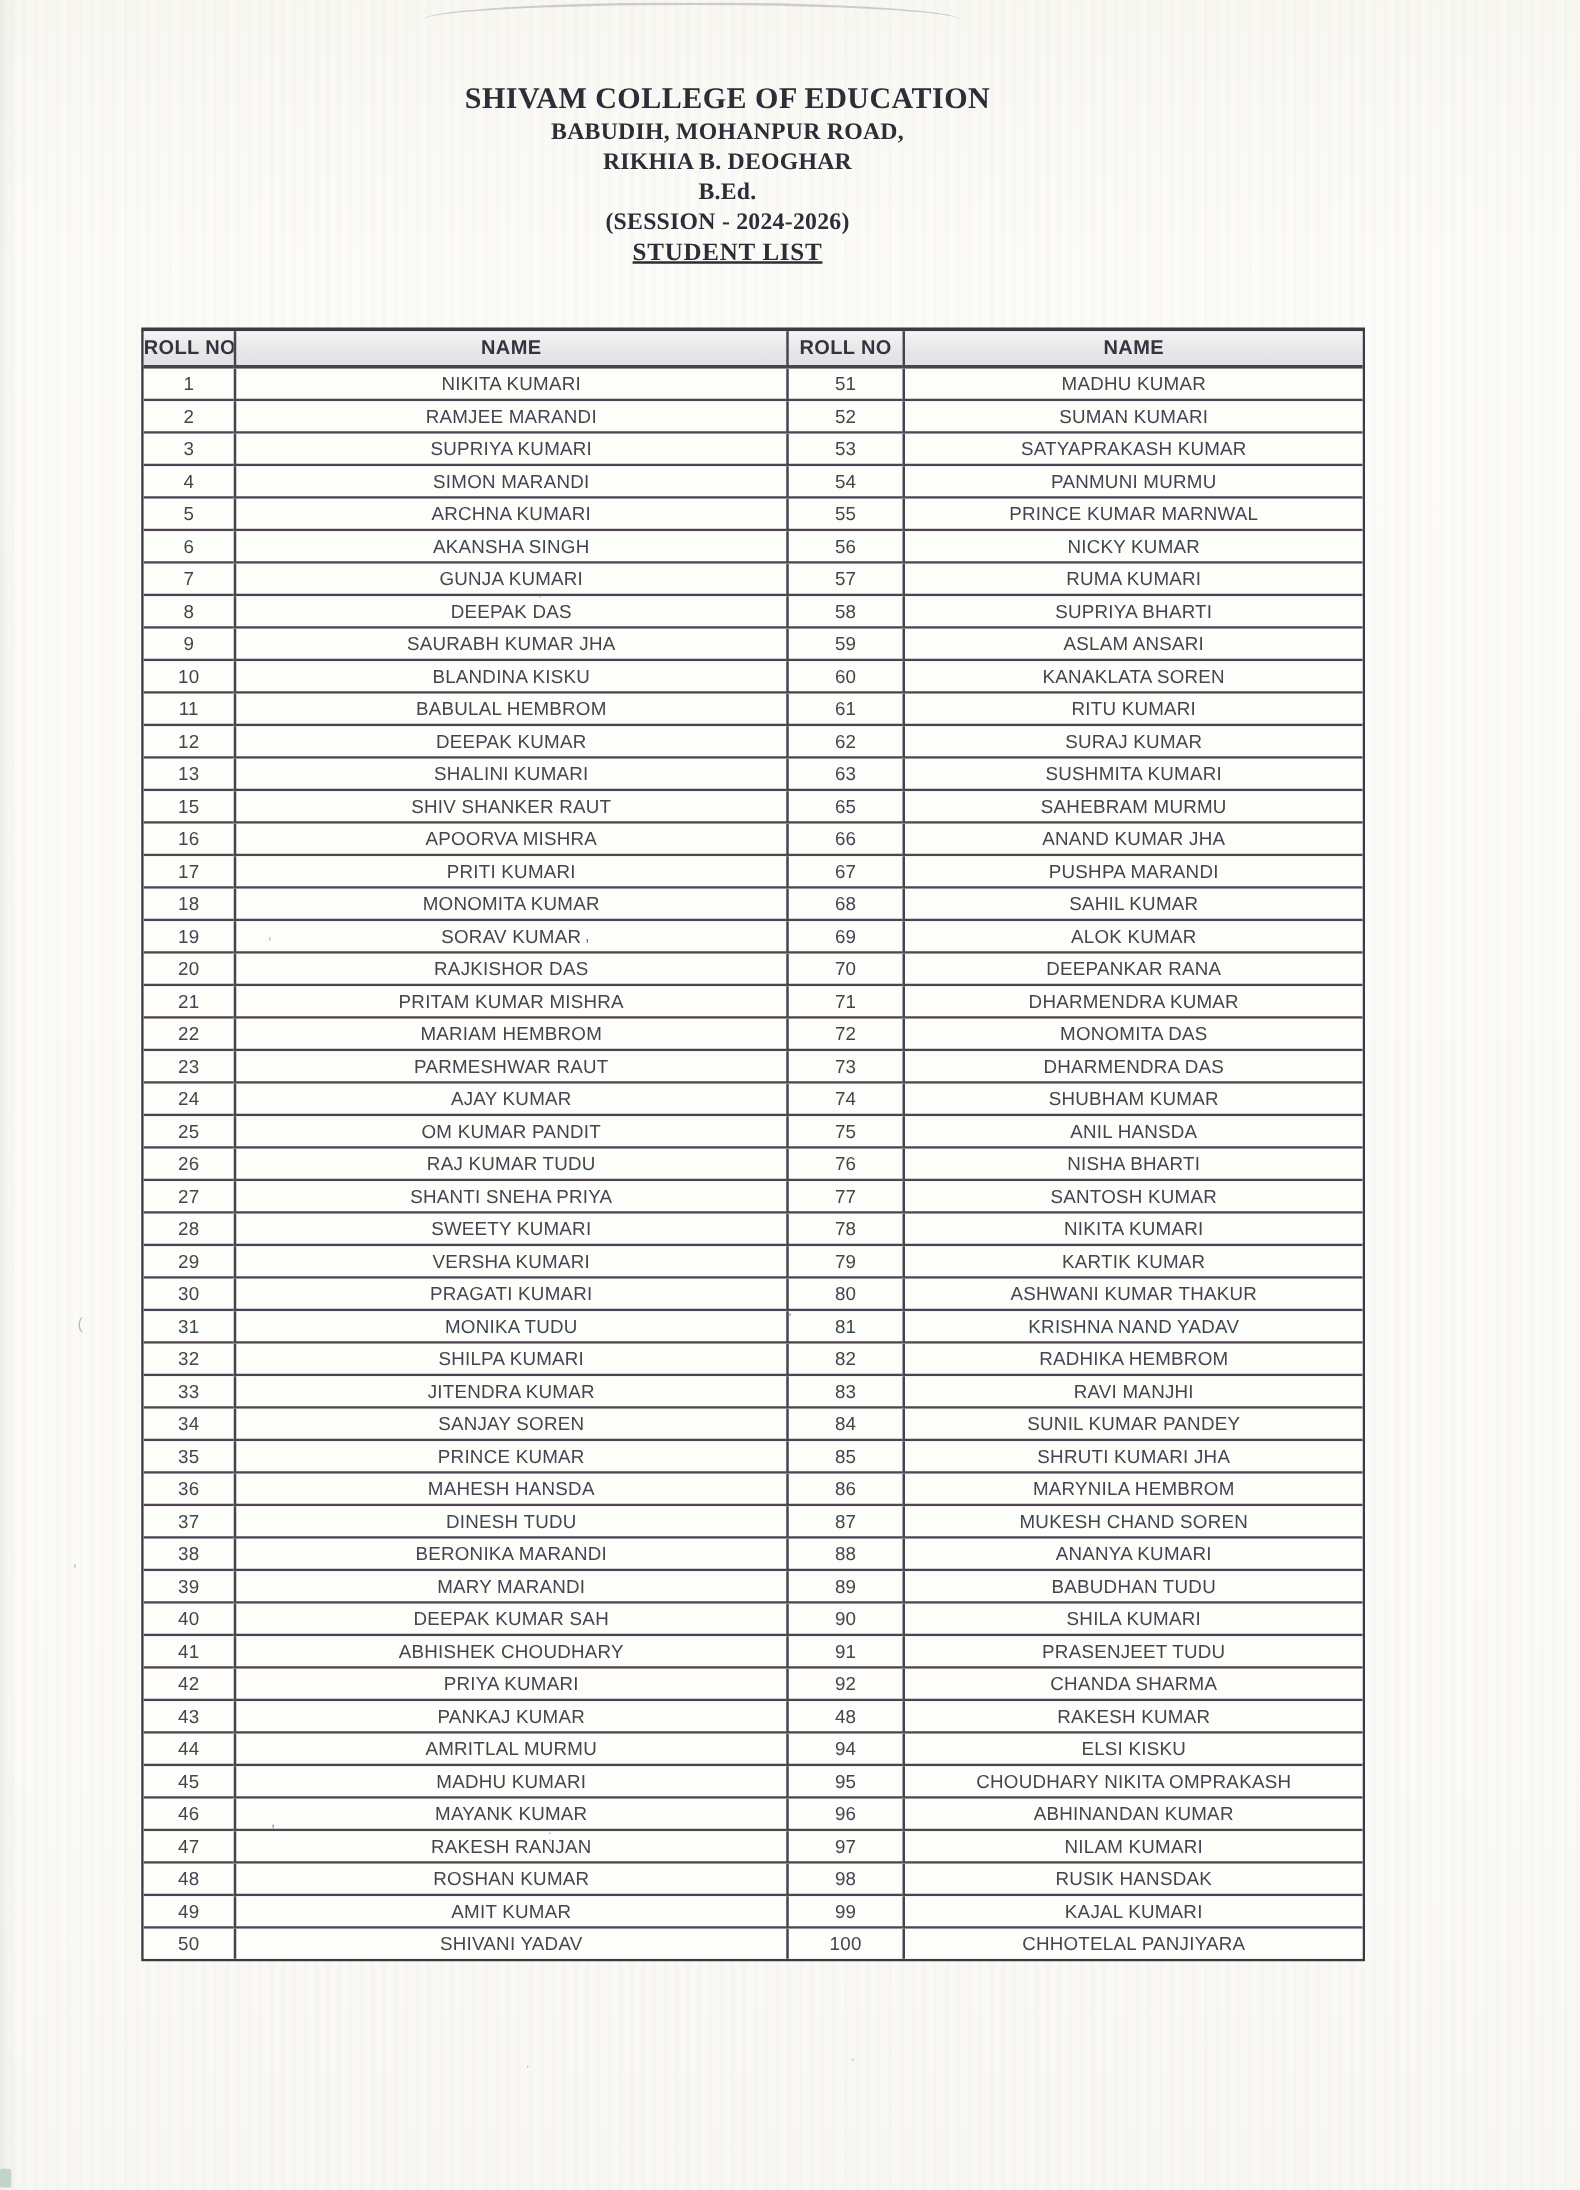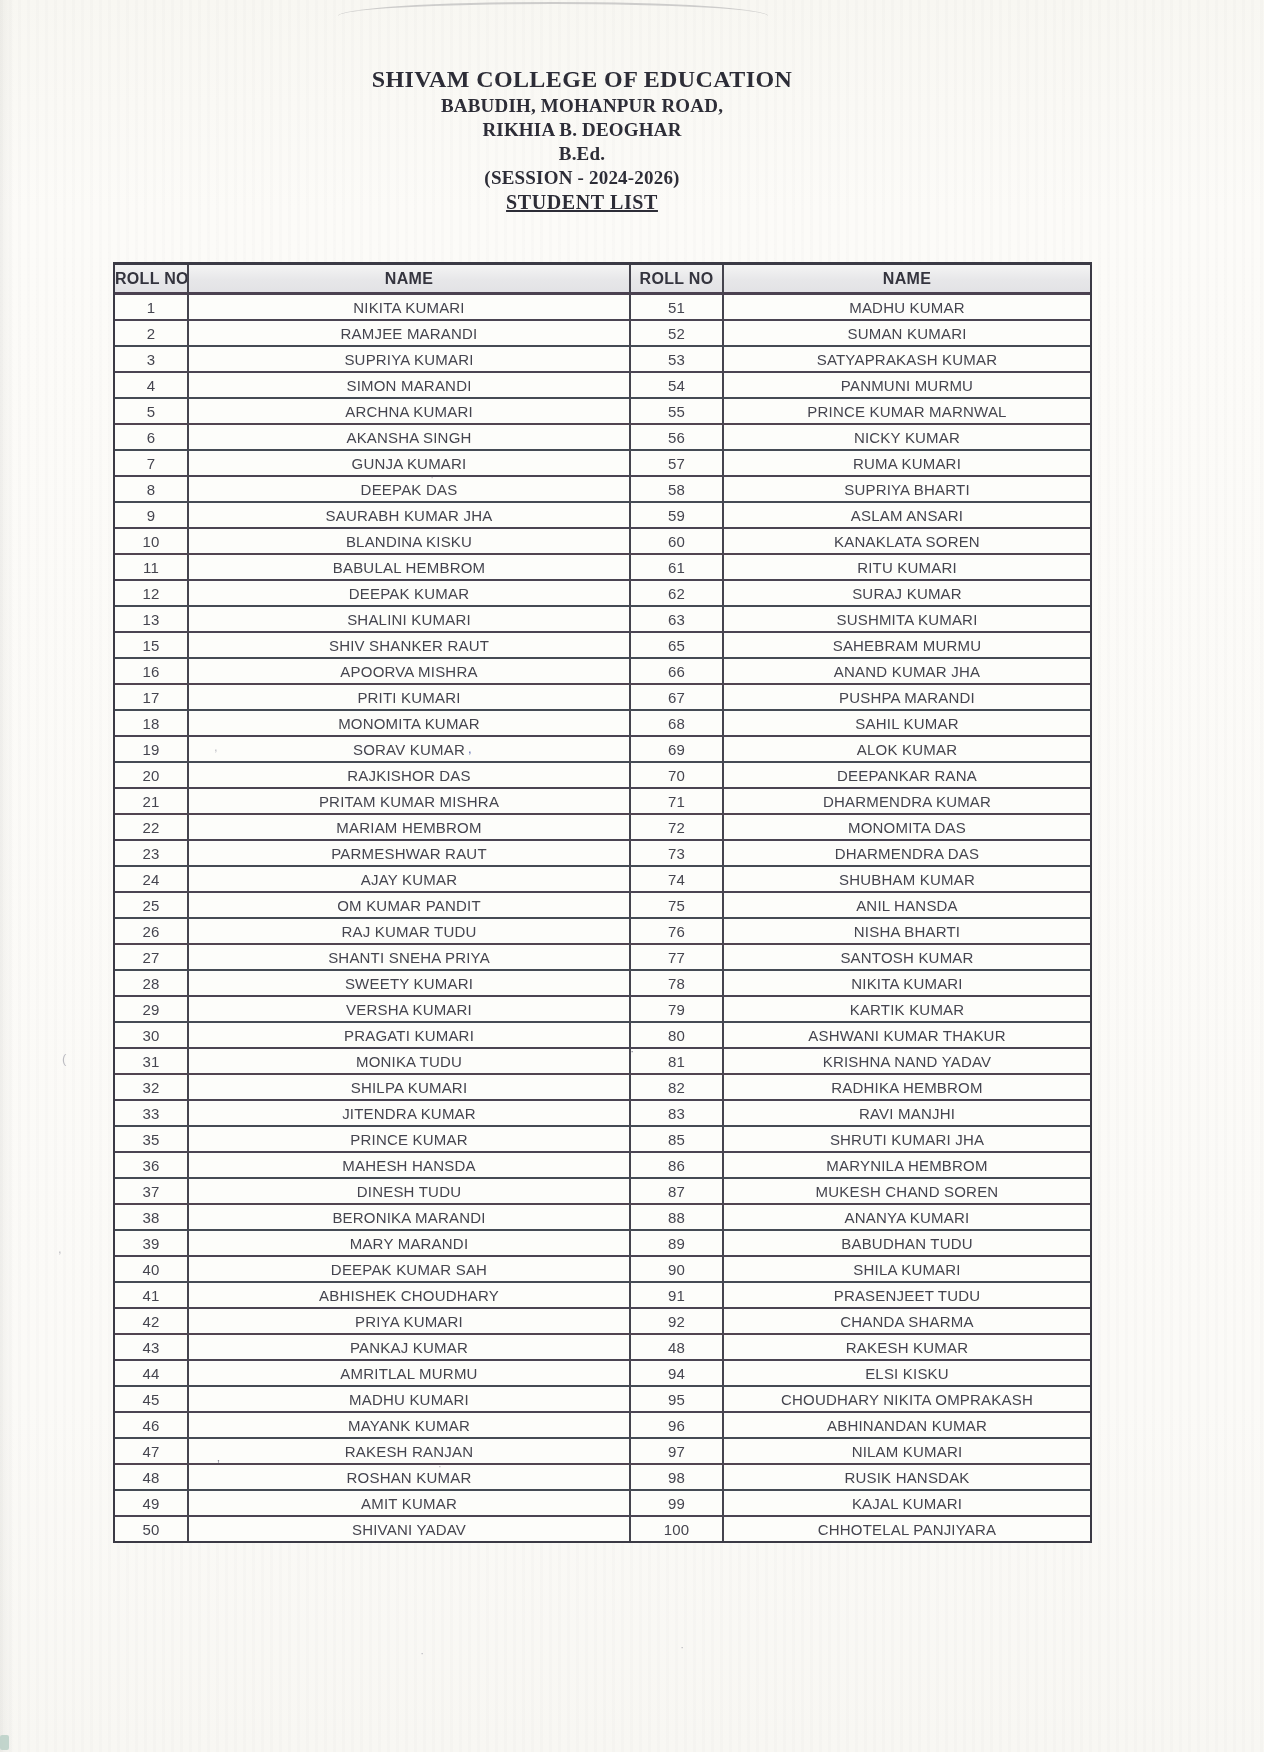--- a/index.html
+++ b/index.html
@@ -309,20 +309,26 @@
           <td>82</td>
           <td>RADHIKA HEMBROM</td>
         </tr>
         <tr>
           <td>33</td>
           <td>JITENDRA KUMAR</td>
           <td>83</td>
           <td>RAVI MANJHI</td>
         </tr>
         <tr>
+          <td>34</td>
+          <td>SANJAY SOREN</td>
+          <td>84</td>
+          <td>SUNIL KUMAR PANDEY</td>
+        </tr>
+        <tr>
           <td>35</td>
           <td>PRINCE KUMAR</td>
           <td>85</td>
           <td>SHRUTI KUMARI JHA</td>
         </tr>
         <tr>
           <td>36</td>
           <td>MAHESH HANSDA</td>
           <td>86</td>
           <td>MARYNILA HEMBROM</td>

